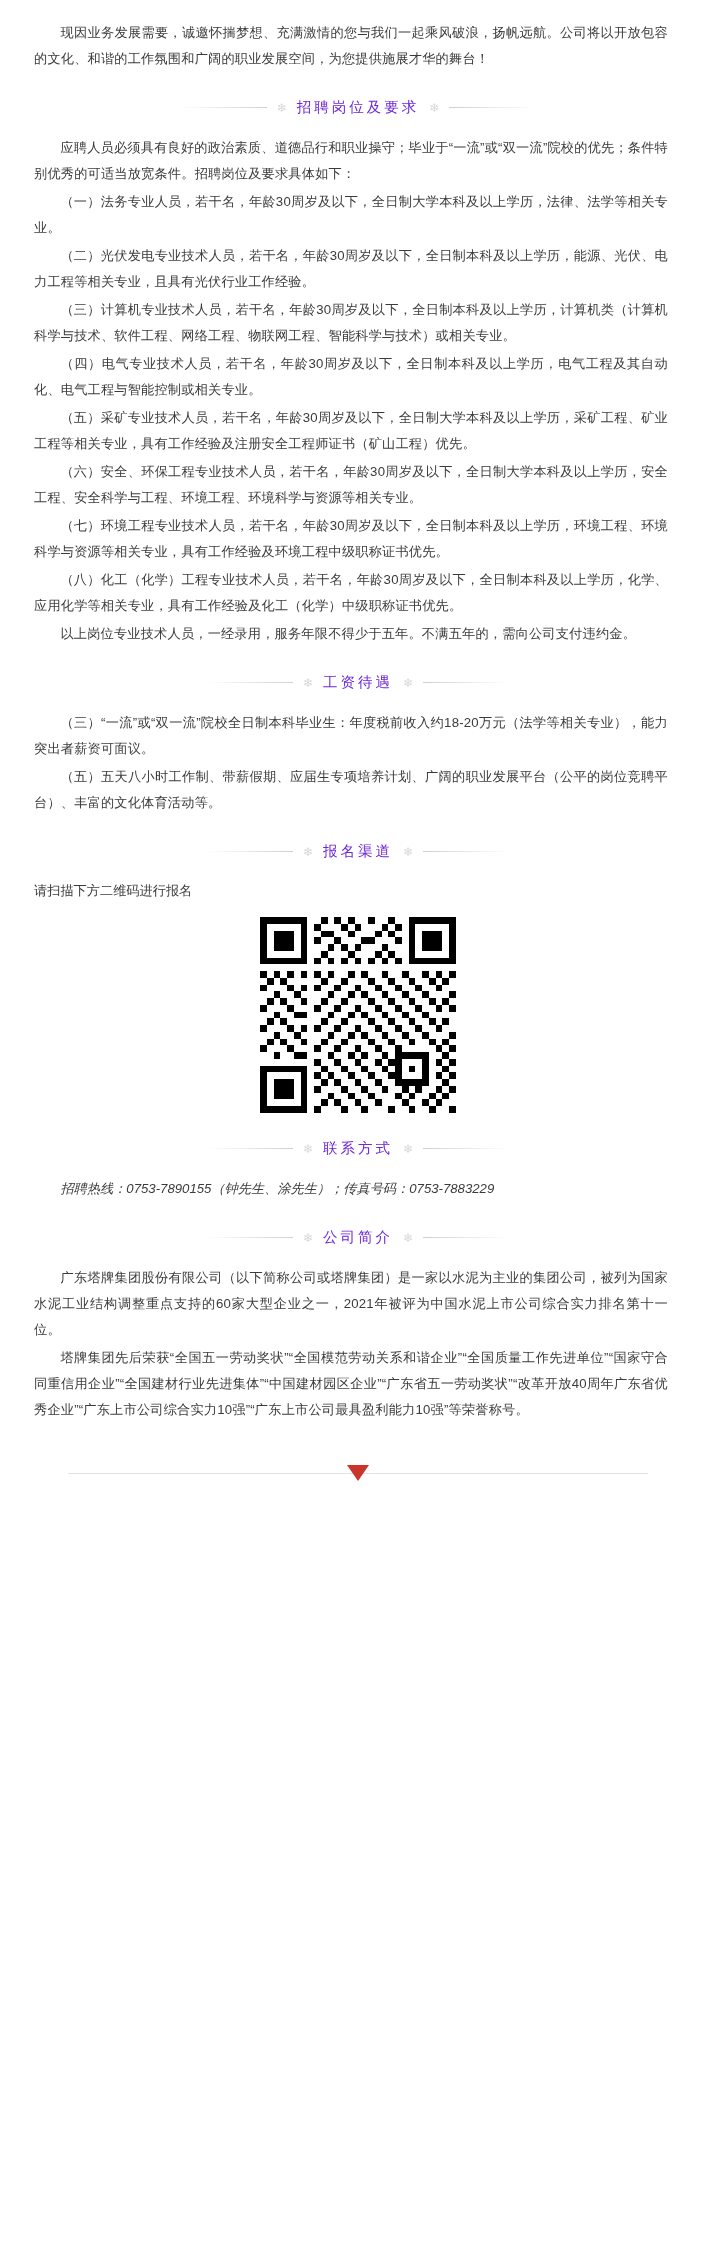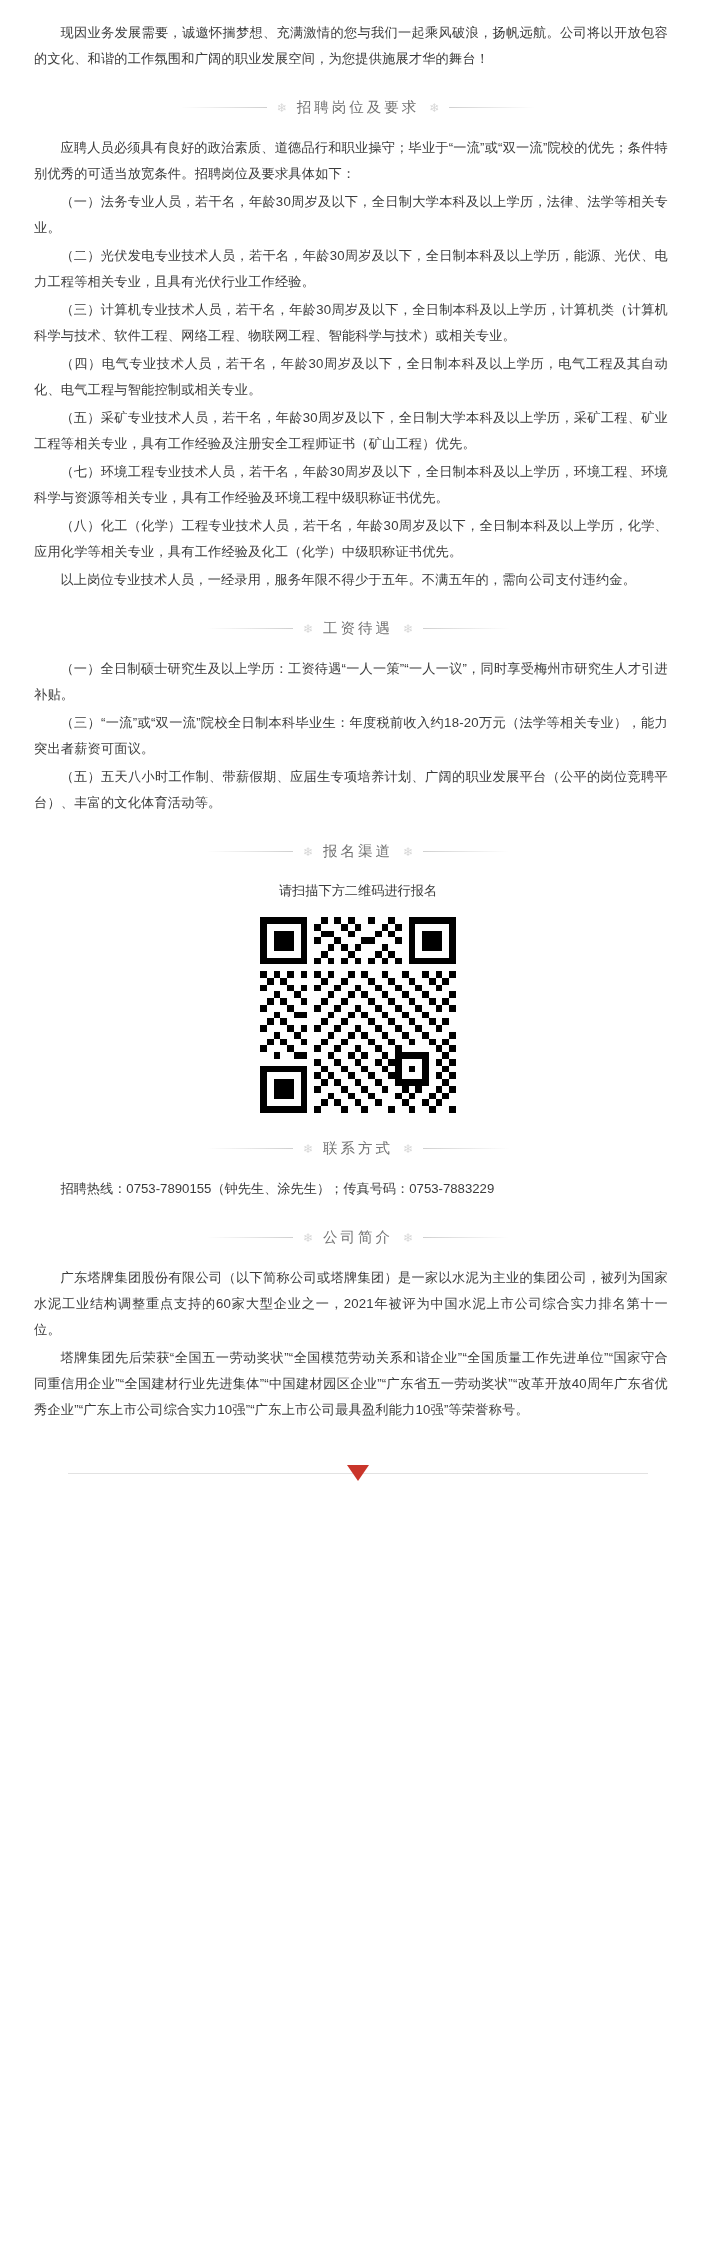--- a/index.html
+++ b/index.html
@@ -46,28 +46,28 @@
   }
   .section-head .rule.right {
     background: linear-gradient(to left, rgba(200,200,200,0), #cfcfcf);
   }
   .section-head .orn {
     color: #d7d7d7;
     font-size: 12px;
     line-height: 1;
   }
   .section-head .title {
-    color: #737373;
+    color: #6d28d9;
     font-size: 14.5px;
     letter-spacing: 3px;
     font-weight: normal;
     white-space: nowrap;
   }
   .qr-note {
-    text-align: center;
+    text-align: left;
     font-size: 13.2px;
     color: #3b3b3b;
     margin: 10px 0 14px 0;
     line-height: 24px;
   }
   .qr-wrap {
     display: flex;
     justify-content: center;
     margin: 4px 0 26px 0;
   }
@@ -76,20 +76,21 @@
     height: 196px;
     background: #ffffff;
     display: block;
   }
   .contact-line {
     font-size: 13.2px;
     line-height: 26px;
     color: #3b3b3b;
     text-indent: 2em;
     margin: 14px 0 8px 0;
+    font-style: italic;
   }
   .footer-mark {
     margin-top: 34px;
     height: 42px;
     position: relative;
   }
   .footer-line {
     position: absolute;
     left: 34px;
     right: 34px;
@@ -129,35 +130,35 @@
     <span class="rule right"></span>
   </div>
 
   <div class="block">
     <p class="para">应聘人员必须具有良好的政治素质、道德品行和职业操守；毕业于“一流”或“双一流”院校的优先；条件特别优秀的可适当放宽条件。招聘岗位及要求具体如下：</p>
     <p class="para">（一）法务专业人员，若干名，年龄30周岁及以下，全日制大学本科及以上学历，法律、法学等相关专业。</p>
     <p class="para">（二）光伏发电专业技术人员，若干名，年龄30周岁及以下，全日制本科及以上学历，能源、光伏、电力工程等相关专业，且具有光伏行业工作经验。</p>
     <p class="para">（三）计算机专业技术人员，若干名，年龄30周岁及以下，全日制本科及以上学历，计算机类（计算机科学与技术、软件工程、网络工程、物联网工程、智能科学与技术）或相关专业。</p>
     <p class="para">（四）电气专业技术人员，若干名，年龄30周岁及以下，全日制本科及以上学历，电气工程及其自动化、电气工程与智能控制或相关专业。</p>
     <p class="para">（五）采矿专业技术人员，若干名，年龄30周岁及以下，全日制大学本科及以上学历，采矿工程、矿业工程等相关专业，具有工作经验及注册安全工程师证书（矿山工程）优先。</p>
+    <p class="para">（六）安全、环保工程专业技术人员，若干名，年龄30周岁及以下，全日制大学本科及以上学历，安全工程、安全科学与工程、环境工程、环境科学与资源等相关专业。</p>
     <p class="para">（七）环境工程专业技术人员，若干名，年龄30周岁及以下，全日制本科及以上学历，环境工程、环境科学与资源等相关专业，具有工作经验及环境工程中级职称证书优先。</p>
     <p class="para">（八）化工（化学）工程专业技术人员，若干名，年龄30周岁及以下，全日制本科及以上学历，化学、应用化学等相关专业，具有工作经验及化工（化学）中级职称证书优先。</p>
     <p class="para">以上岗位专业技术人员，一经录用，服务年限不得少于五年。不满五年的，需向公司支付违约金。</p>
   </div>
 
   <div class="section-head">
     <span class="rule"></span>
     <span class="orn">❄</span>
     <span class="title">工资待遇</span>
     <span class="orn">❄</span>
     <span class="rule right"></span>
   </div>
 
   <div class="block">
-    <p class="para">（一）全日制硕士研究生及以上学历：工资待遇“一人一策”“一人一议”，同时享受梅州市研究生人才引进补贴。</p>
     <p class="para">（三）“一流”或“双一流”院校全日制本科毕业生：年度税前收入约18-20万元（法学等相关专业），能力突出者薪资可面议。</p>
     <p class="para">（五）五天八小时工作制、带薪假期、应届生专项培养计划、广阔的职业发展平台（公平的岗位竞聘平台）、丰富的文化体育活动等。</p>
   </div>
 
   <div class="section-head">
     <span class="rule"></span>
     <span class="orn">❄</span>
     <span class="title">报名渠道</span>
     <span class="orn">❄</span>
     <span class="rule right"></span>

